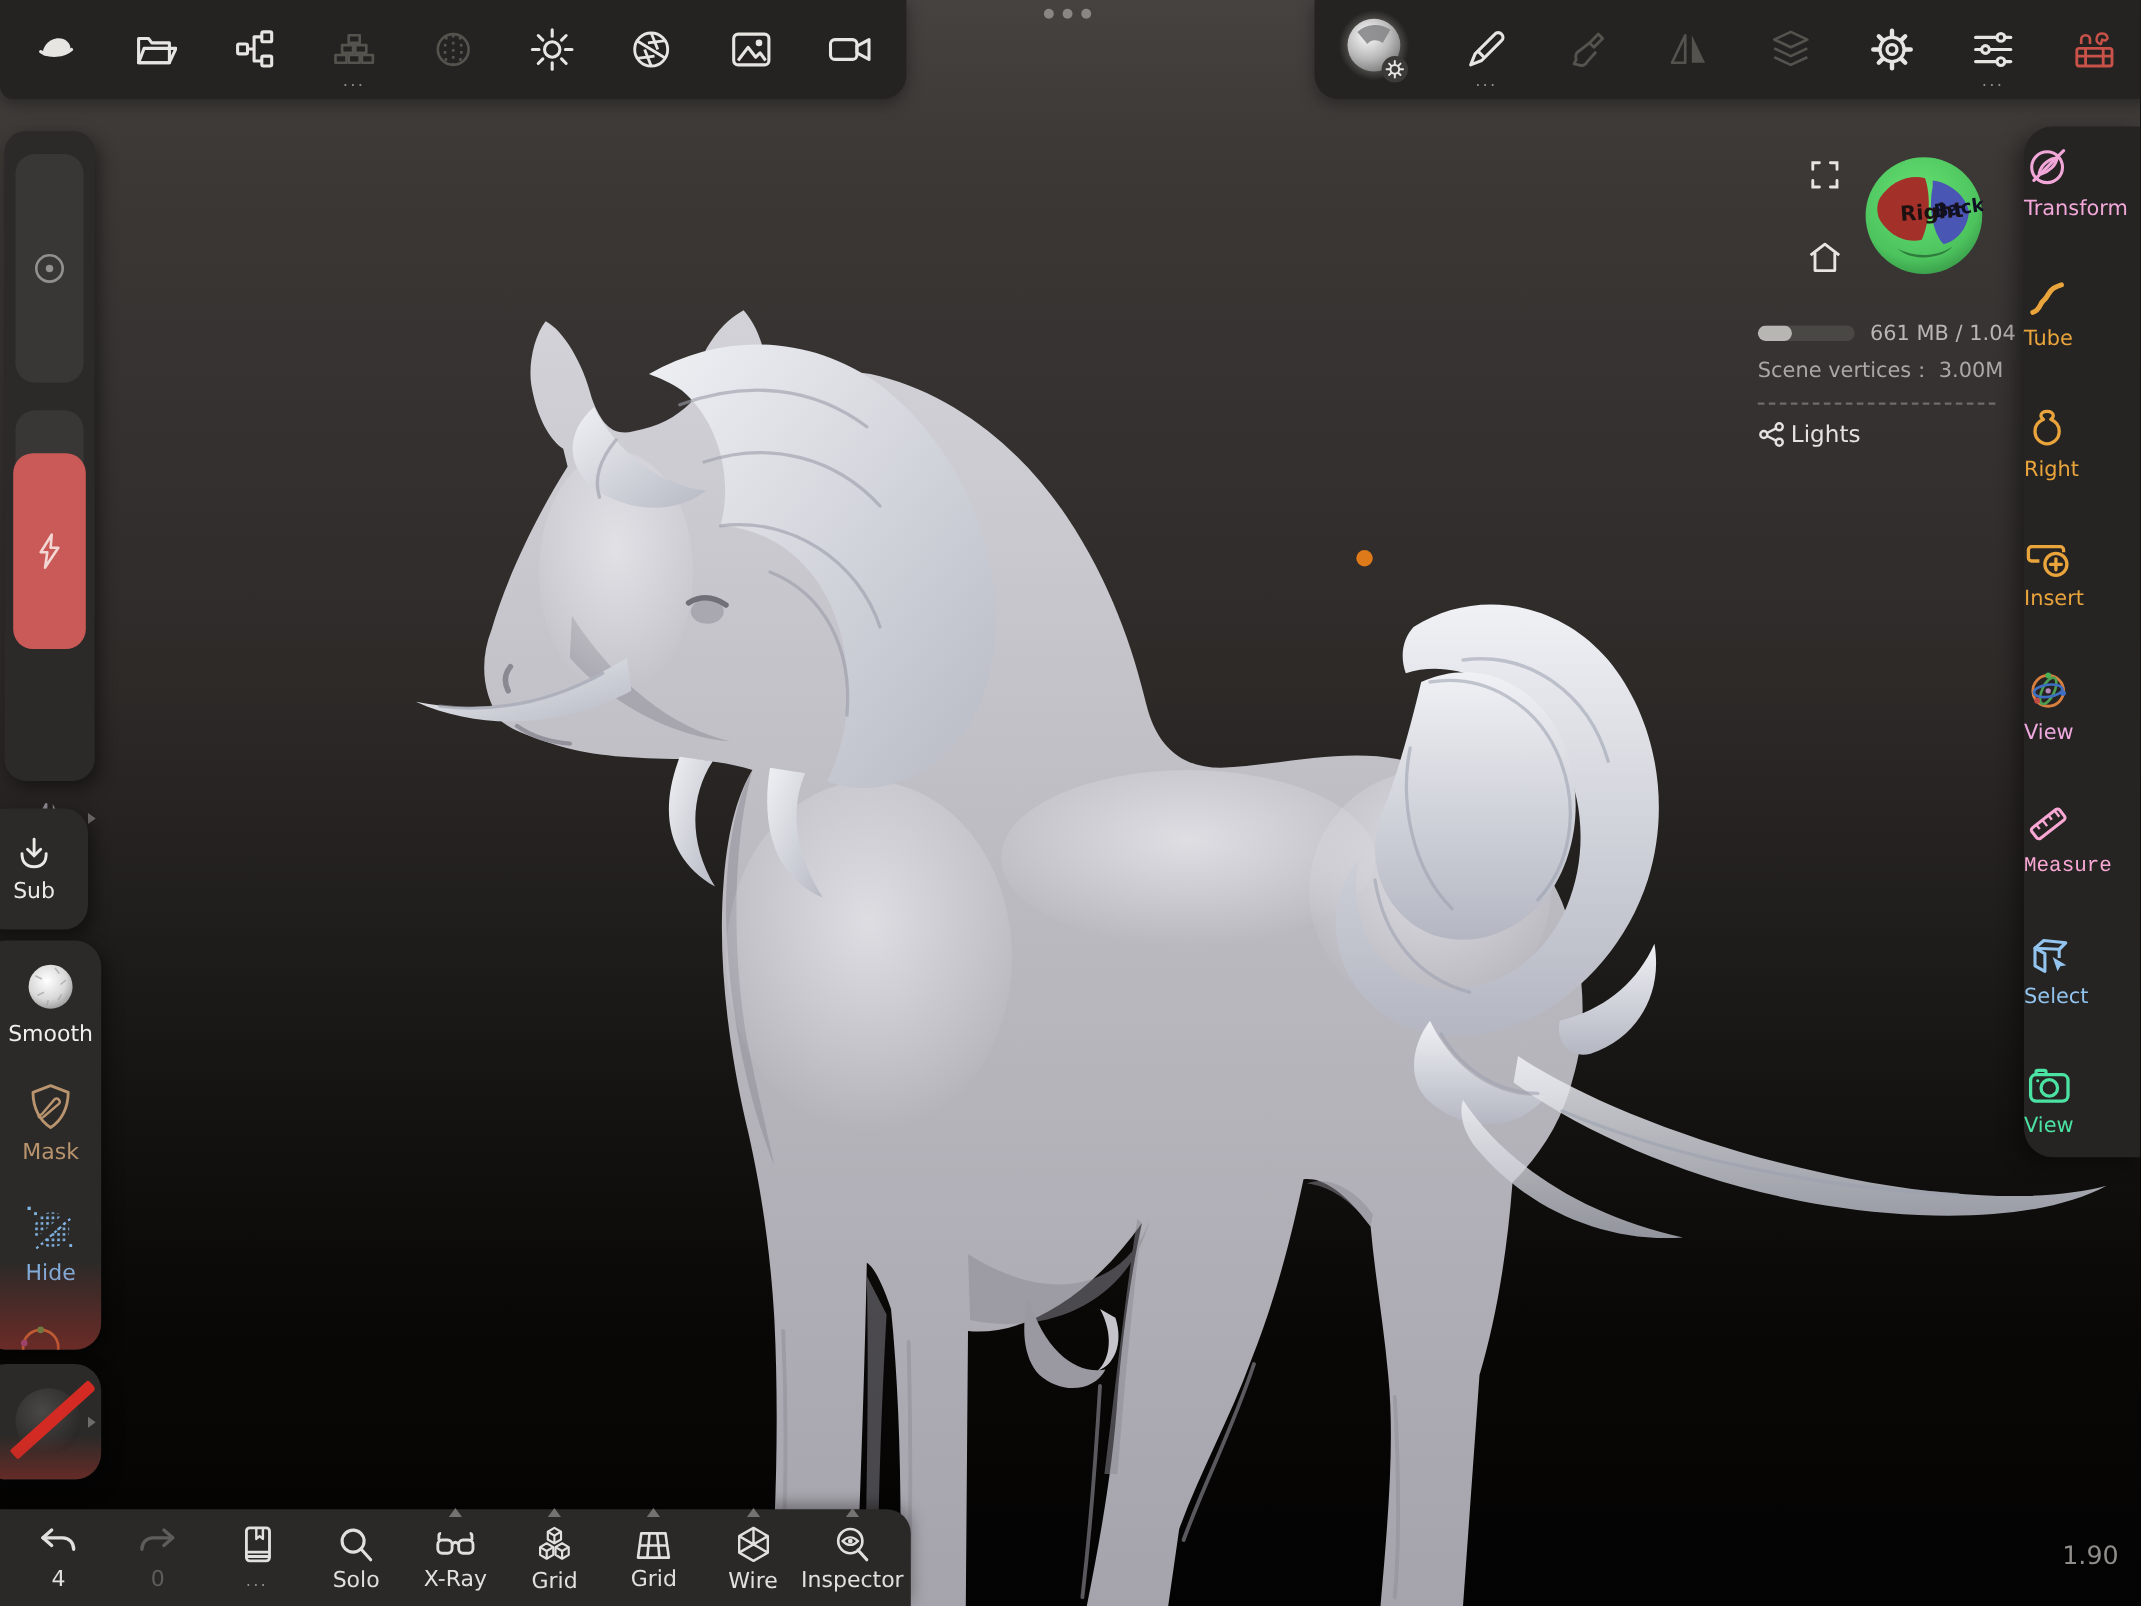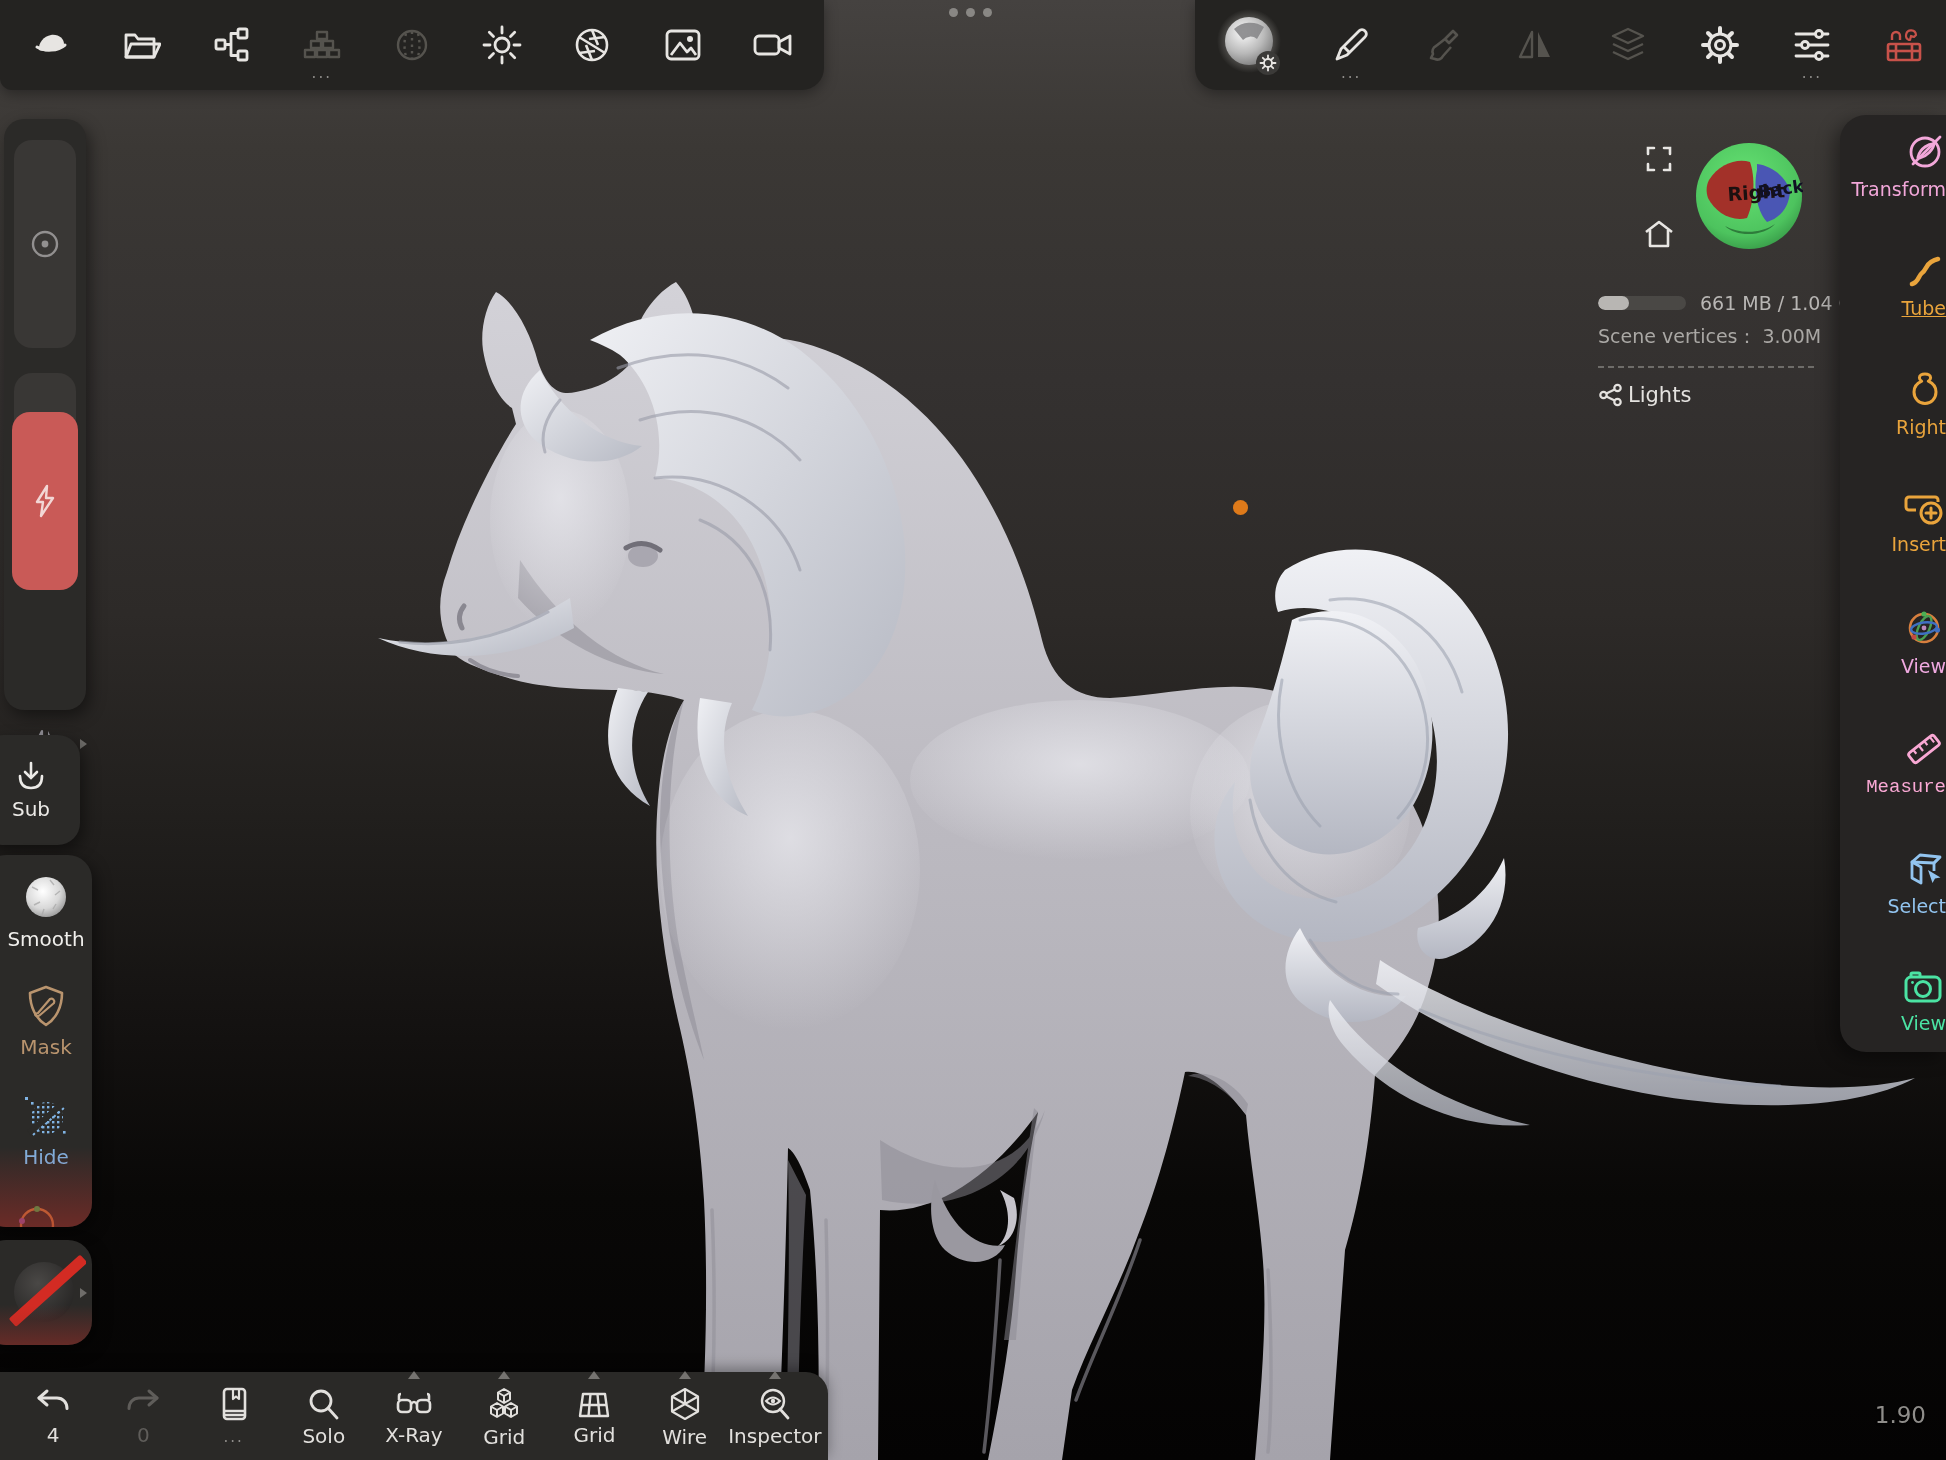--- a/index.html
+++ b/index.html
@@ -26,21 +26,21 @@
   .membar{width:88px;height:14px;border-radius:7px;background:#4a4845;overflow:hidden;flex:none;}
   .memfill{height:100%;border-radius:7px;background:#b8b6b3;}
   .memtext{font-size:19px;white-space:nowrap;color:#b8b6b4;}
   .vertrow{margin-top:8px;font-size:19px;color:#aaa8a5;white-space:nowrap;}
   .dashsep{margin-top:16px;width:216px;border-top:2px dashed #6e6c69;}
   .lightsrow{margin-top:14px;display:flex;align-items:center;gap:4px;color:#e4e2df;font-size:21px;}
   
   .rside{position:absolute;left:1840px;top:115px;width:106px;height:937px;background:#262423;z-index:5;
     border-radius:26px 0 0 26px;display:flex;flex-direction:column;justify-content:space-between;
     padding:16px 0 18px 0;box-sizing:border-box;box-shadow:-6px 6px 18px rgba(0,0,0,.4);}
-  .rtool{display:flex;flex-direction:column;align-items:flex-end;gap:5px;}
+  .rtool{display:flex;flex-direction:column;align-items:flex-start;gap:5px;}
   .rtool .lbl{font-size:19px;}
   
   .lpanel{position:absolute;background:#2b2a28;z-index:5;box-shadow:4px 6px 16px rgba(0,0,0,.45);}
   .panelA{left:4px;top:119px;width:82px;height:591px;border-radius:20px;}
   .sl-track{position:absolute;left:10px;width:62px;border-radius:18px;background:#393735;}
   .trackR{top:21px;height:208px;display:flex;align-items:center;justify-content:center;color:#929090;}
   .trackI{top:254px;height:217px;}
   .redthumb{position:absolute;left:8px;top:293px;width:66px;height:178px;border-radius:18px;background:#c95a57;display:flex;align-items:center;justify-content:center;color:#f2d7d5;}
   .symblock{position:absolute;left:0;top:608px;width:82px;text-align:center;color:#8f8d94;}
   .symblock .lbl{font-size:19px;margin-top:4px;color:#96949b;}
@@ -415,21 +415,21 @@
 
   <div class="rside">
     <div class="rtool" style="color: rgb(242, 167, 217);">
       <svg width="42" height="42" viewBox="0 0 42 42" stroke="currentColor" fill="none" stroke-width="2.8">
           <circle cx="21" cy="21" r="14"></circle>
           <path d="M9,33 L36,6" stroke-linecap="round"></path>
           <path d="M14,26 C16,17 26,12 30,13 C29,19 23,25 16,27 Z"></path>
         </svg>
       <span class="lbl">Transform</span>
     </div>
-    <div class="rtool" style="color: rgb(233, 164, 60); text-decoration: underline;">
+    <div class="rtool" style="color: rgb(233, 164, 60);">
       <svg width="42" height="42" viewBox="0 0 42 42" stroke="currentColor" fill="none" stroke-width="4.6" stroke-linecap="round">
           <path d="M8,34 C15,32 14,26 18,23 C22,20 22,15 27,12 C29.5,10.5 32,9.5 34,9"></path>
         </svg>
       <span class="lbl">Tube</span>
     </div>
     <div class="rtool" style="color: rgb(233, 164, 60);">
       <svg width="42" height="42" viewBox="0 0 42 42" stroke="currentColor" fill="none" stroke-width="3" stroke-linejoin="round">
           <path d="M21,5 c-3.4,0 -5.6,1.6 -5.6,3.8 c0,1.6 1.1,2.7 2.3,3.4 c-4.5,2 -7.7,6 -7.7,10.8 c0,6.5 4.9,11.5 11,11.5 c6.1,0 11,-5 11,-11.5 c0,-4.8 -3.2,-8.8 -7.7,-10.8 c1.2,-0.7 2.3,-1.8 2.3,-3.4 c0,-2.2 -2.2,-3.8 -5.6,-3.8 Z"></path>
         </svg>
       <span class="lbl">Right</span>

